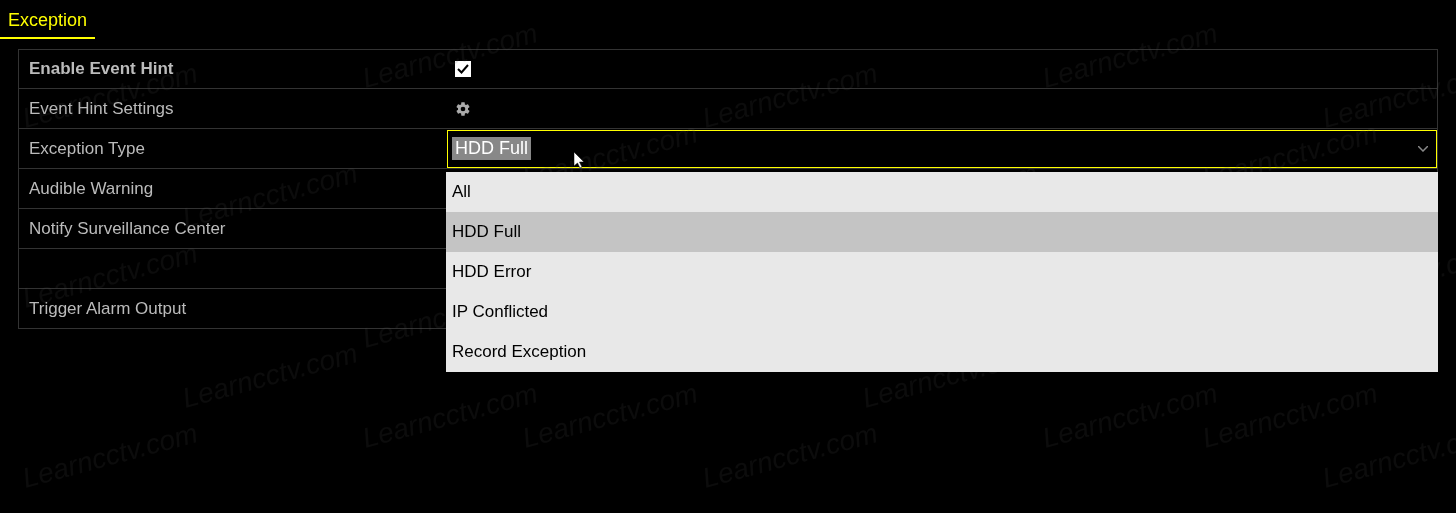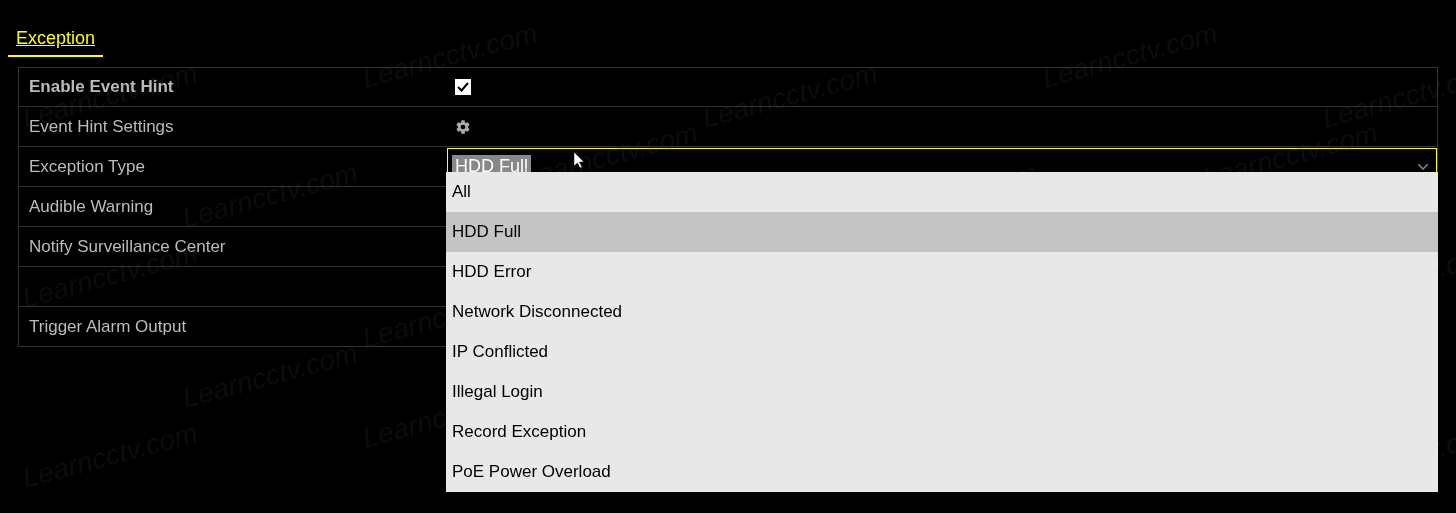--- a/index.html
+++ b/index.html
@@ -12,26 +12,25 @@
       font-family: Arial, sans-serif;
       font-size: 17px;
       width: 1456px;
       height: 513px;
       overflow: hidden;
       position: relative;
     }
     .page-title {
       color: #ffff00;
       font-size: 18px;
-      padding: 28px 8px 6px 8px;
+      padding: 10px 8px 6px 8px;
       border-bottom: 2px solid #ffff00;
       display: inline-block;
-      margin-left: 8px;
+      margin-left: 0;
       margin-bottom: 10px;
-      text-decoration: underline;
     }
     .form-container {
       margin: 0 18px;
     }
     .form-row {
       display: flex;
       align-items: center;
       border: 1px solid #333;
       border-top: none;
       height: 40px;
@@ -196,25 +195,22 @@
     <div class="form-label">Trigger Alarm Output</div>
     <div class="form-value"></div>
   </div>
 
 </div>
 
 <div class="dropdown" id="dropdown">
     <div class="dropdown-option">All</div>
     <div class="dropdown-option selected">HDD Full</div>
     <div class="dropdown-option">HDD Error</div>
-    <div class="dropdown-option">Network Disconnected</div>
     <div class="dropdown-option">IP Conflicted</div>
-    <div class="dropdown-option">Illegal Login</div>
     <div class="dropdown-option">Record Exception</div>
-    <div class="dropdown-option">PoE Power Overload</div>
   </div>
 
 <svg class="cursor" width="14" height="18" viewBox="0 0 14 18">
   <path d="M0 0 L0 14 L3.5 11 L6 16 L8 15 L5.5 10 L10 10 Z" fill="#fff" stroke="#000" stroke-width="0.5"></path>
 </svg>
 
 <div class="watermark" style="left: 20px; top: 80px;">Learncctv.com</div><div class="watermark" style="left: 360px; top: 40px;">Learncctv.com</div><div class="watermark" style="left: 700px; top: 80px;">Learncctv.com</div><div class="watermark" style="left: 1040px; top: 40px;">Learncctv.com</div><div class="watermark" style="left: 1320px; top: 80px;">Learncctv.com</div><div class="watermark" style="left: 20px; top: 260px;">Learncctv.com</div><div class="watermark" style="left: 360px; top: 300px;">Learncctv.com</div><div class="watermark" style="left: 700px; top: 260px;">Learncctv.com</div><div class="watermark" style="left: 1040px; top: 300px;">Learncctv.com</div><div class="watermark" style="left: 1320px; top: 260px;">Learncctv.com</div><div class="watermark" style="left: 20px; top: 440px;">Learncctv.com</div><div class="watermark" style="left: 360px; top: 400px;">Learncctv.com</div><div class="watermark" style="left: 700px; top: 440px;">Learncctv.com</div><div class="watermark" style="left: 1040px; top: 400px;">Learncctv.com</div><div class="watermark" style="left: 1320px; top: 440px;">Learncctv.com</div><div class="watermark" style="left: 180px; top: 180px;">Learncctv.com</div><div class="watermark" style="left: 520px; top: 140px;">Learncctv.com</div><div class="watermark" style="left: 860px; top: 180px;">Learncctv.com</div><div class="watermark" style="left: 1200px; top: 140px;">Learncctv.com</div><div class="watermark" style="left: 180px; top: 360px;">Learncctv.com</div><div class="watermark" style="left: 520px; top: 400px;">Learncctv.com</div><div class="watermark" style="left: 860px; top: 360px;">Learncctv.com</div><div class="watermark" style="left: 1200px; top: 400px;">Learncctv.com</div>
 
 
 </body></html>

